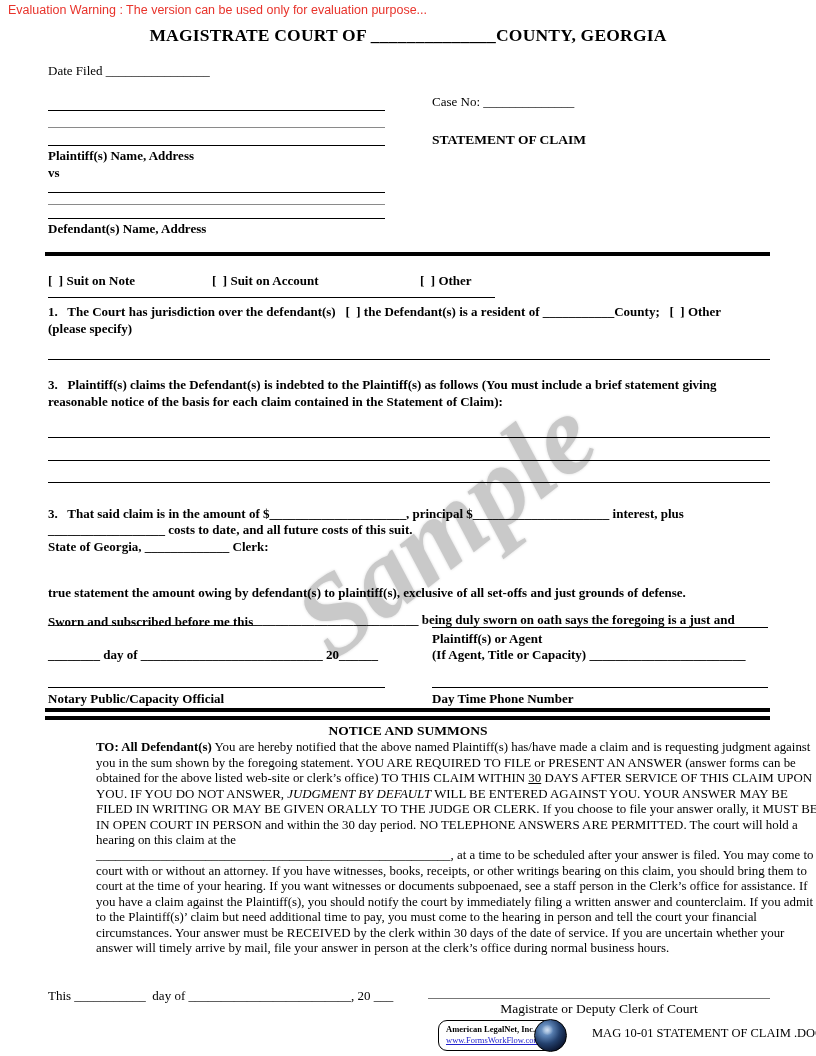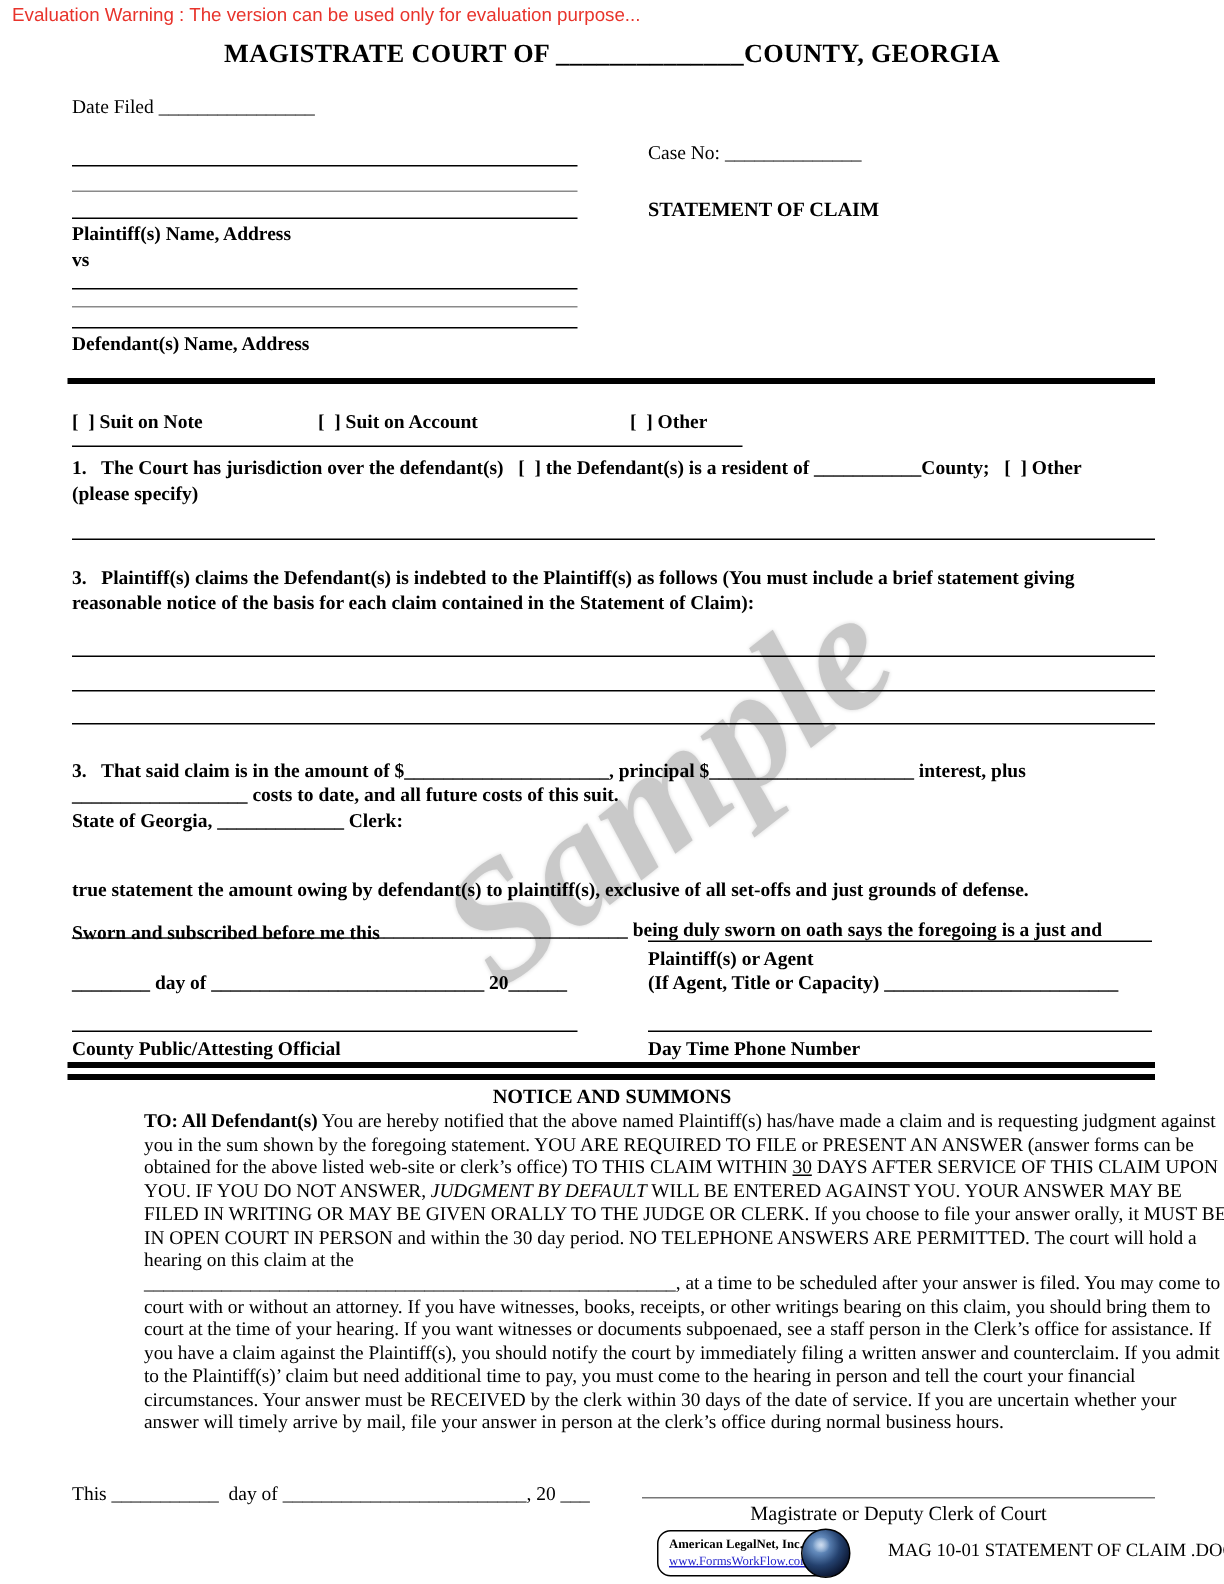--- a/index.html
+++ b/index.html
@@ -112,21 +112,21 @@
 
     <div class="abs s13 b pre" style="left:48px;top:568px;margin-top:44px;">_________________________________________________________ being duly sworn on oath says the foregoing is a just and</div>
     <div class="abs s13 b pre" style="left:48px;top:585px;">true statement the amount owing by defendant(s) to plaintiff(s), exclusive of all set-offs and just grounds of defense.</div>
 
     <div class="abs s13 b pre" style="left:48px;top:614px;">Sworn and subscribed before me this</div>
     <div class="fline" style="left:432px;top:627px;width:336px;"></div>
     <div class="abs s13 b pre" style="left:432px;top:631px;">Plaintiff(s) or Agent</div>
     <div class="abs s13 b pre" style="left:48px;top:647px;">________ day of ____________________________ 20______</div>
     <div class="abs s13 b pre" style="left:432px;top:647px;">(If Agent, Title or Capacity) ________________________</div>
     <div class="fline" style="left:48px;top:687px;width:337px;"></div>
-    <div class="abs s13 b pre" style="left:48px;top:691px;">County Public/Attesting Official</div>
+    <div class="abs s13 b pre" style="left:48px;top:691px;">Notary Public/Capacity Official</div>
     <div class="fline" style="left:432px;top:687px;width:336px;"></div>
     <div class="abs s13 b pre" style="left:432px;top:691px;">Day Time Phone Number</div>
 
     <div class="thickbar" style="left:45px;top:708px;width:725px;"></div>
     <div class="thickbar" style="left:45px;top:716px;width:725px;"></div>
 
     <div class="abs b" style="left:0;right:0;top:723px;text-align:center;font-size:13.5px;">NOTICE AND SUMMONS</div>
 
     <div class="notice-p" style="top:740px;"><span class="b">TO: All Defendant(s)</span><span>  You are hereby notified that the above named Plaintiff(s) has/have made a claim and is requesting judgment against you in the sum shown by the foregoing statement.  YOU ARE REQUIRED TO FILE or PRESENT AN ANSWER (answer forms can be obtained for the above listed web-site or clerk’s office) TO THIS CLAIM WITHIN </span><span class="u">30</span><span> DAYS AFTER SERVICE OF THIS CLAIM UPON YOU.  IF YOU DO NOT ANSWER, </span><span class="i">JUDGMENT BY DEFAULT</span><span> WILL BE ENTERED AGAINST YOU. YOUR ANSWER MAY BE FILED IN WRITING OR MAY BE GIVEN ORALLY TO THE JUDGE OR CLERK.  If you choose to file your answer orally, it MUST BE IN OPEN COURT IN PERSON and within the 30 day period.  NO TELEPHONE ANSWERS ARE PERMITTED.  The court will hold a hearing on this claim at the</span></div>
 

